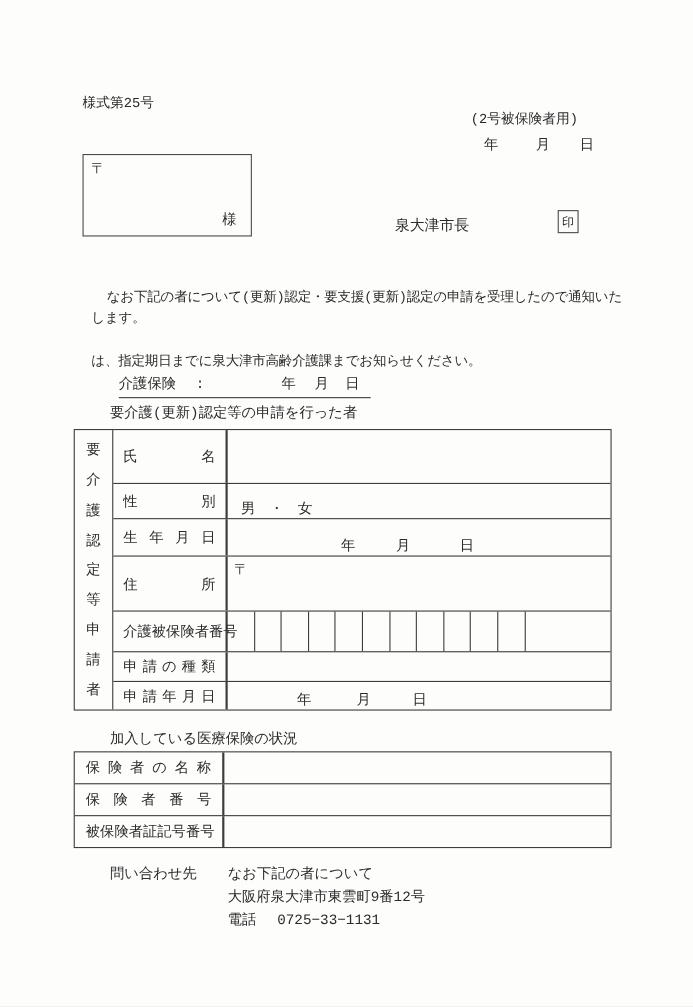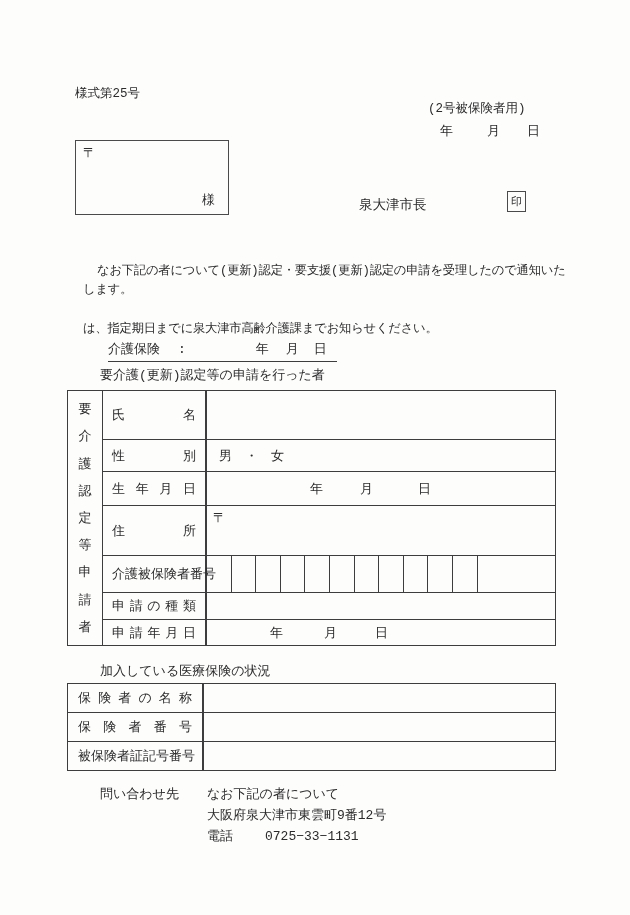--- a/index.html
+++ b/index.html
@@ -35,21 +35,21 @@
   
   .tbl{position:absolute;border:1px solid #3d3d3d;box-sizing:border-box;background:#fdfdfc;display:flex;}
   .table1{left:67px;top:390px;width:489px;height:256px;}
   .side-col{width:35px;border-right:1px solid #3d3d3d;box-sizing:border-box;}
   .vertical-chars{height:100%;display:flex;flex-direction:column;justify-content:space-evenly;align-items:center;font-size:13px;}
   .rows{flex:1;display:flex;flex-direction:column;}
   .trow{display:flex;border-bottom:1px solid #3d3d3d;box-sizing:border-box;}
   .trow:last-child{border-bottom:none;}
   .tlabel{width:104px;border-right:2px solid #3d3d3d;box-sizing:border-box;display:flex;align-items:center;padding:0 9px;font-size:13px;}
   .justify-chars{display:flex;justify-content:space-between;width:100%;}
-  .tvalue{flex:1;display:flex;align-items:center;position:relative;font-size:13px;}
+  .tvalue{flex:1;display:flex;align-items:flex-end;position:relative;font-size:13px;}
   .tvalue.top-left{align-items:flex-start;padding-top:3px;}
   .num-cell{width:24.6px;align-self:stretch;border-right:1px solid #3d3d3d;box-sizing:border-box;}
   .cells-wrap{display:flex;align-self:stretch;width:100%;}
   .table2{left:67px;top:683px;width:489px;height:88px;flex-direction:column;}
   .t2row{flex:1;display:flex;border-bottom:1px solid #3d3d3d;box-sizing:border-box;}
   .t2row:last-child{border-bottom:none;}
   .t2label{width:136px;border-right:2px solid #3d3d3d;box-sizing:border-box;display:flex;align-items:center;padding:0 10px;font-size:13px;}
   .t2value{flex:1;}
 </style>
 </head>
@@ -259,16 +259,16 @@
           </div>
       </div>
       <div class="t2value"></div>
     </div>
   </div>
 
   <div class="abs" style="left:100px;top:785px">問い合わせ先</div>
   <div class="abs" style="left:207px;top:785px">なお下記の者について</div>
   <div class="abs" style="left:207px;top:806px">大阪府泉大津市東雲町9番12号</div>
   <div class="abs" style="left:207px;top:827px">
-    <span>電話</span><span style="margin-left:32px">0725−33−1131</span>
+    <span>電話</span><span style="margin-left:19px">0725−33−1131</span>
   </div>
 
 </div>
 
 </body></html>

